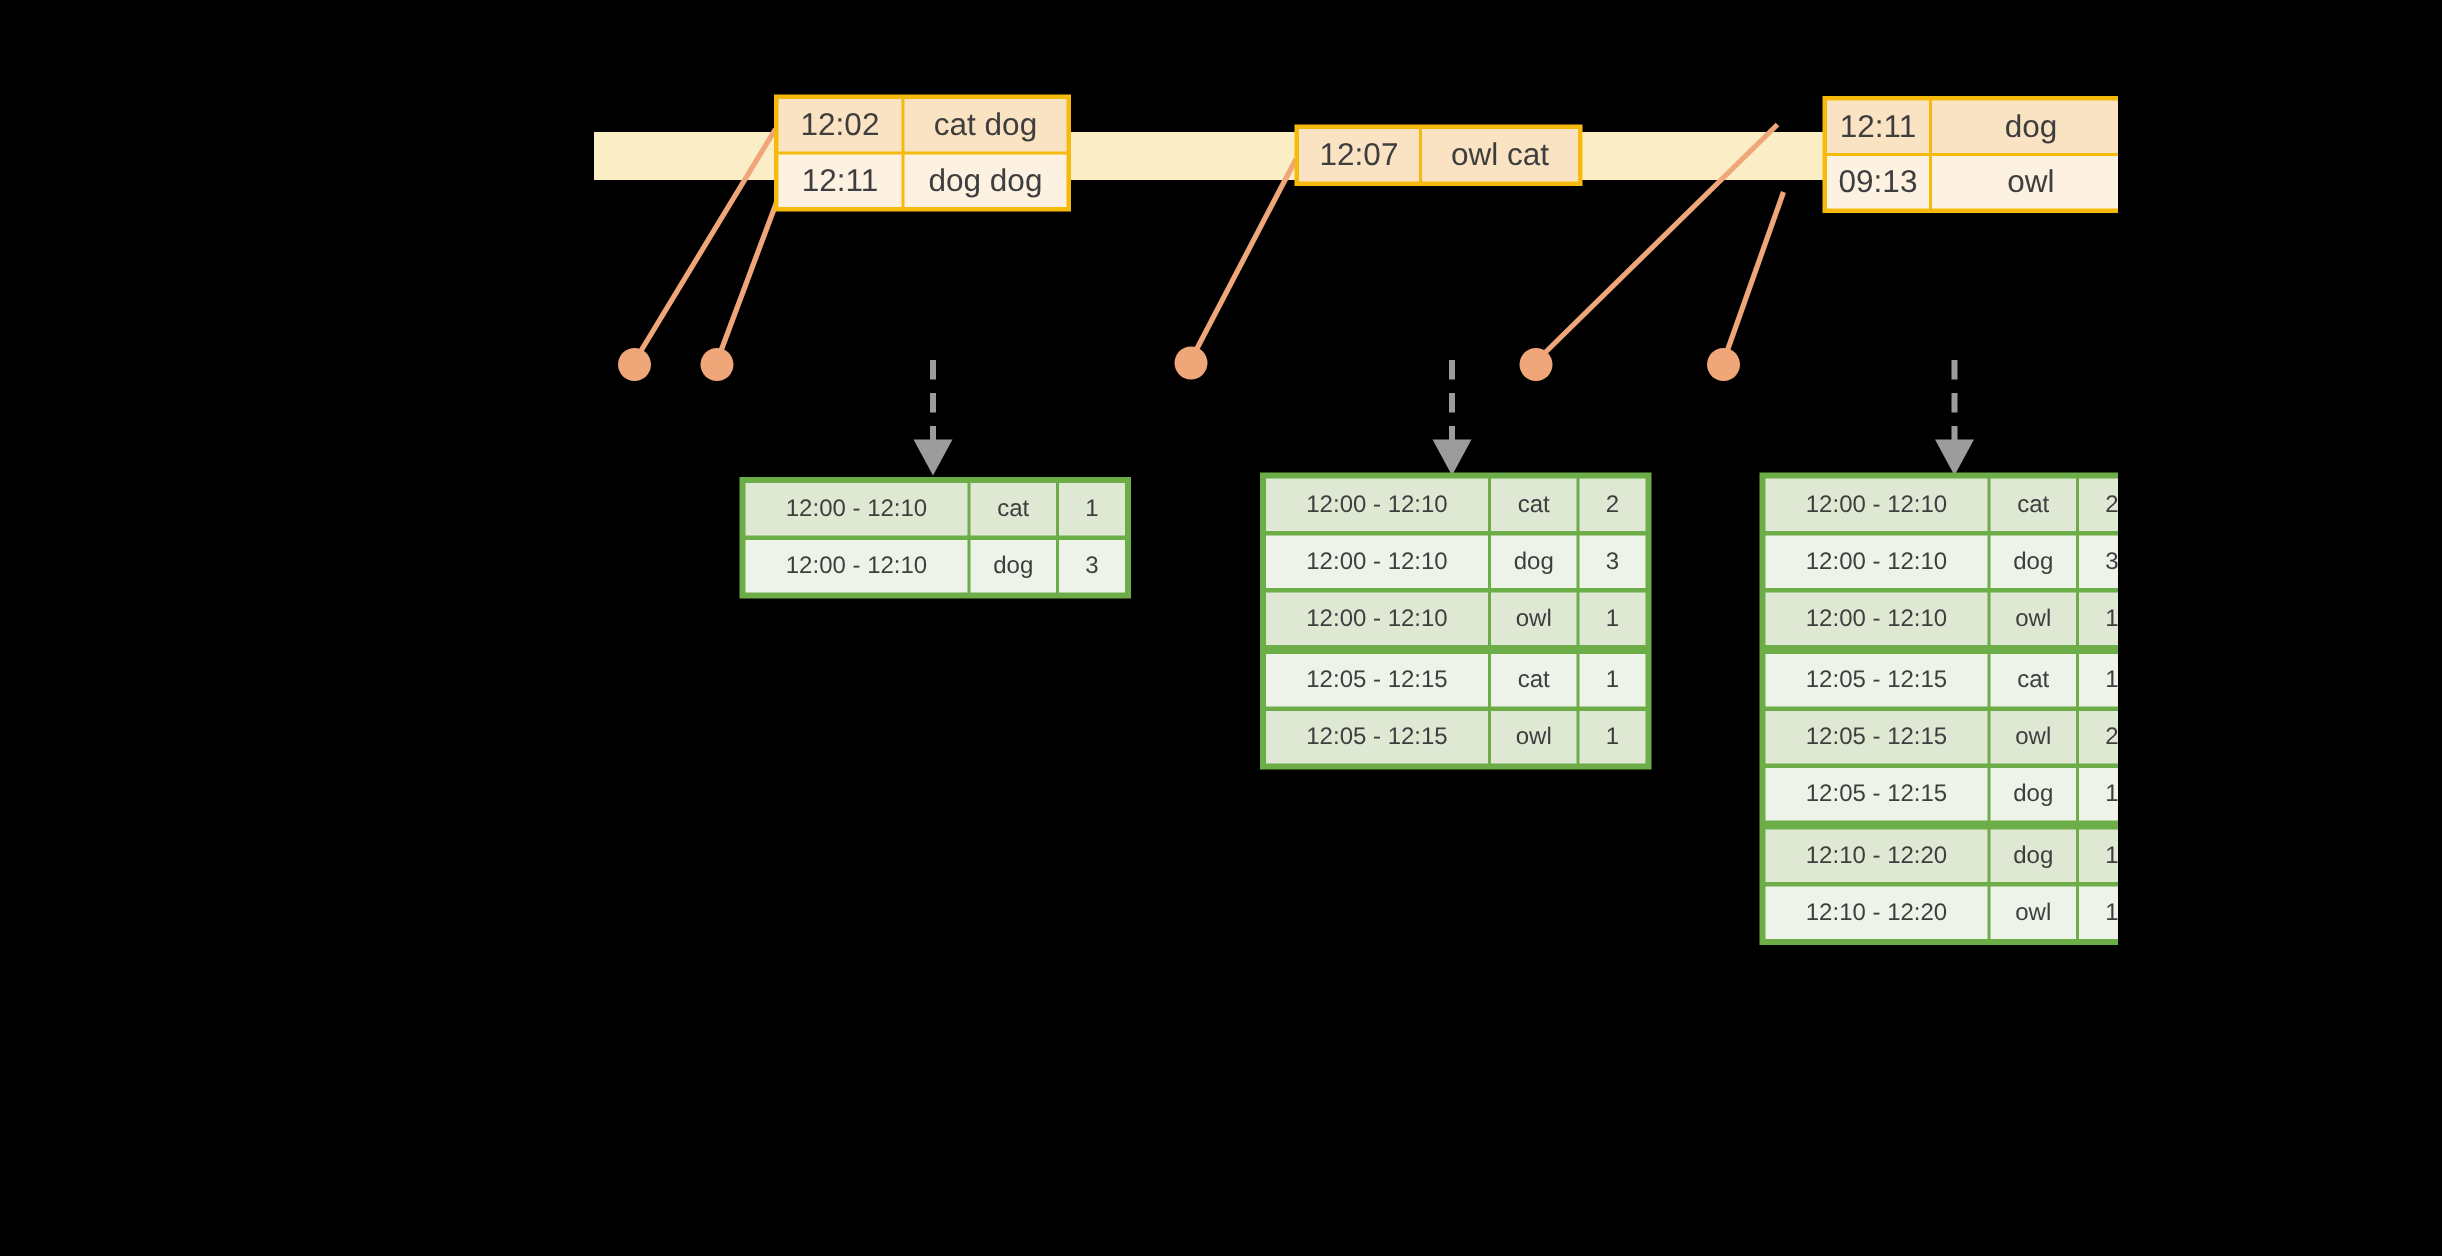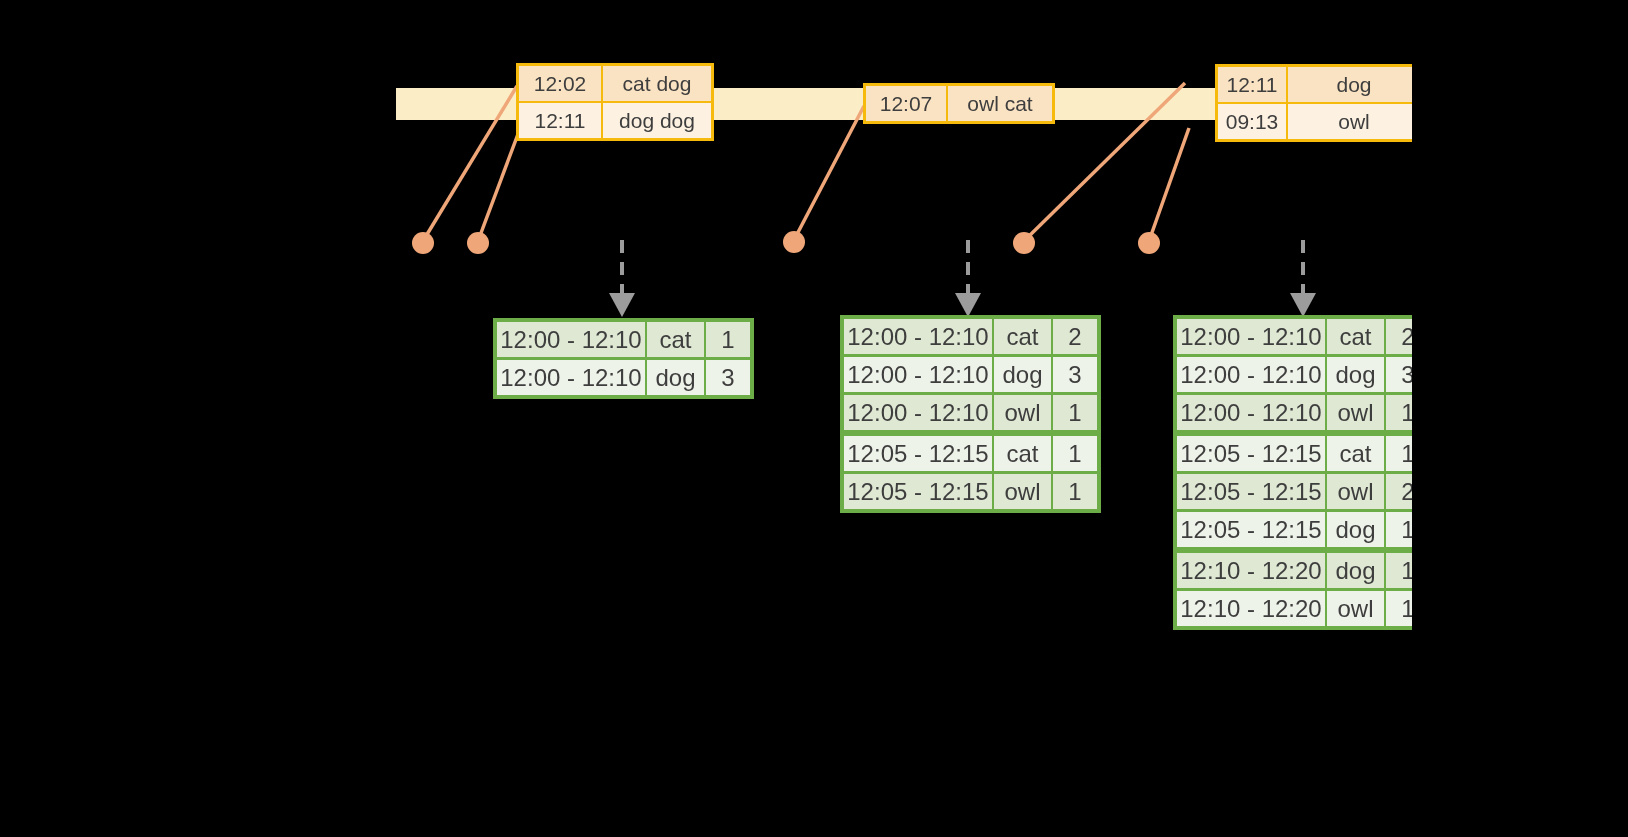--- a/index.html
+++ b/index.html
@@ -20,21 +20,21 @@
   .e1 .time{width:82px;}  .e1 .words{width:108px;}
   .e2 .time{width:80px;}  .e2 .words{width:104px;}
   .e3 .time{width:68px;}  .e3 .words{width:132px;}
   
   .gtable{
     position:absolute;background:#6dad47;padding:4px;
     display:flex;flex-direction:column;gap:3px;box-sizing:border-box;
   }
   .grow{display:flex;gap:2px;}
   .grow.group-sep{margin-top:3px;}
-  .gcell{display:flex;align-items:center;justify-content:center;height:35px;font-size:24px;}
+  .gcell{display:flex;align-items:center;justify-content:center;height:35px;font-size:16px;}
   .gcell.window{width:148px;}
   .gcell.word{width:57px;}
   .gcell.count{width:44px;}
   .grow.dark .gcell{background:#dee8d3;}
   .grow.light .gcell{background:#eef3e9;}
 </style>
 </head>
 <body>
 
 <div id="canvas">

